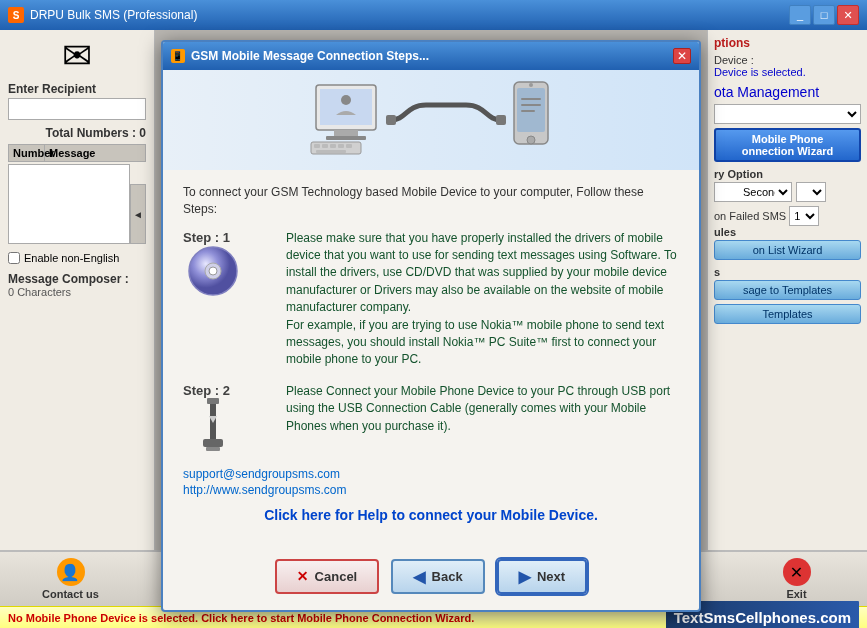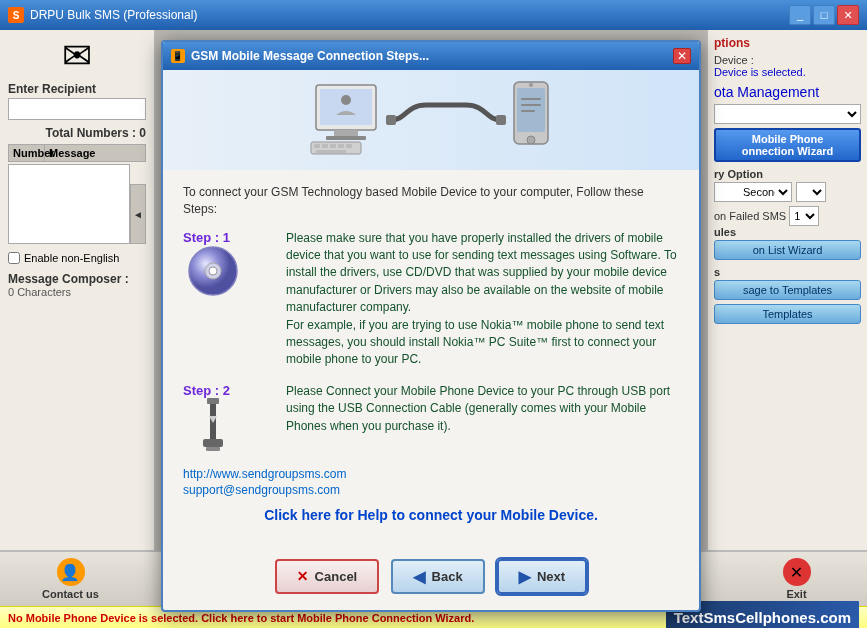--- a/index.html
+++ b/index.html
@@ -270,21 +270,21 @@
 
     .step-row {
       display: flex;
       gap: 14px;
       margin-bottom: 14px;
       align-items: flex-start;
     }
     .step-label {
       font-size: 13px;
       font-weight: bold;
-      color: #6d28d9;
+      color: #404040;
       min-width: 60px;
     }
     .step-icon {
       width: 60px;
       display: flex;
       align-items: center;
       justify-content: center;
       flex-shrink: 0;
     }
     .step-text {
@@ -547,22 +547,22 @@
                 <rect x="19" y="49" width="14" height="4" rx="1" fill="#888"></rect>
 
                 <polygon points="22,18 30,18 26,25" fill="#ccc"></polygon>
               </svg>
             </div>
           </div>
           <div class="step-text">Please Connect your Mobile Phone Device to your PC through USB port using the USB Connection Cable (generally comes with your Mobile Phones when you purchase it).</div>
         </div>
 
         <div class="support-links">
+          <a class="support-link">support@sendgroupsms.com</a>
           <a class="support-link">http://www.sendgroupsms.com</a>
-          <a class="support-link">support@sendgroupsms.com</a>
         </div>
 
         <div class="help-text">Click here for Help to connect your Mobile Device.</div>
       </div>
 
       <div class="modal-footer">
         <button class="modal-btn cancel-btn">
           <span class="btn-icon-x">✕</span>
           <span>Cancel</span>
         </button>

